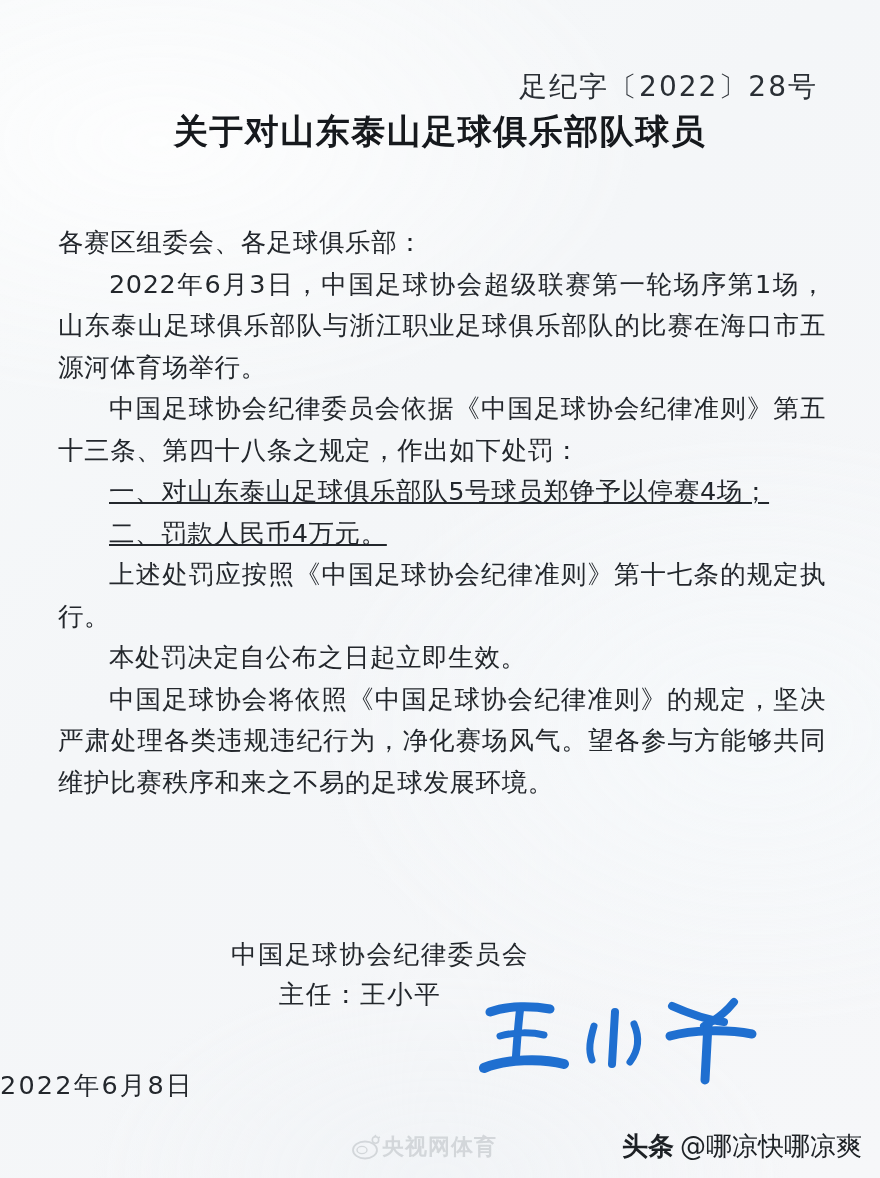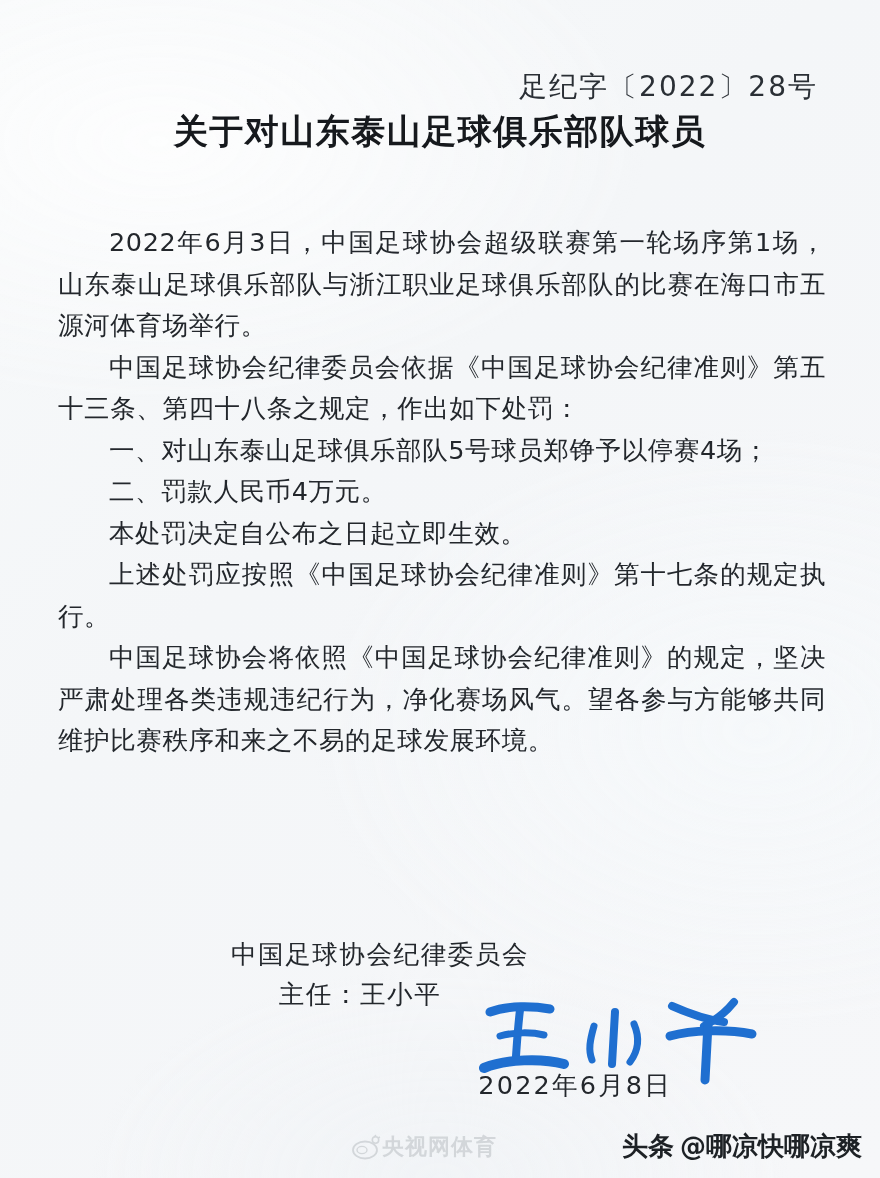--- a/index.html
+++ b/index.html
@@ -76,21 +76,21 @@
     font-size: 25.5px;
     line-height: 41.5px;
     color: #23272c;
     letter-spacing: 0.6px;
     text-align: justify;
     text-align-last: left;
     text-justify: inter-character;
     word-break: break-all;
   }
   .indent { text-indent: 2em; }
-  .para.item { text-indent: 2em; }
+  .para.item { text-indent: 2em; text-decoration: underline; }
 
   
   #sign-block {
     position: absolute;
     top: 934px;
     left: 0;
     width: 808px;
   }
   .sign-line {
     font-size: 25.5px;
@@ -111,21 +111,21 @@
     width: 292px;
     height: 96px;
     pointer-events: none;
   }
 
   #doc-date {
     position: absolute;
     top: 1068px;
     left: 0;
     width: 720px;
-    text-align: right;
+    text-align: left;
     padding-right: 48px;
     font-size: 25.5px;
     letter-spacing: 2.2px;
     color: #23272c;
     white-space: nowrap;
   }
 
   
   #watermark-weibo {
     position: absolute;
@@ -154,54 +154,55 @@
     white-space: nowrap;
   }
   #watermark-toutiao .tt-brand {
     font-size: 26px;
     font-weight: 700;
     color: #1d2125;
     letter-spacing: 0px;
   }
   #watermark-toutiao .tt-handle {
     font-size: 26px;
-    font-weight: 700;
+    font-weight: 400;
     color: #1d2125;
     letter-spacing: 0px;
     margin-top: 44px;
   }
 </style>
 </head>
 <body>
 
 <div id="page">
 
   <div id="paper-texture"></div>
 
   <div id="doc-number">足纪字〔2022〕28号</div>
 
   <div id="title-block">
     <div class="title-line">关于对山东泰山足球俱乐部队球员</div>
   </div>
 
   <div id="body-block">
 
+    <div class="para">各赛区组委会、各足球俱乐部：</div>
 
     <div class="para indent">2022年6月3日，中国足球协会超级联赛第一轮场序第1场，山东泰山足球俱乐部队与浙江职业足球俱乐部队的比赛在海口市五源河体育场举行。</div>
 
 
     <div class="para indent">中国足球协会纪律委员会依据《中国足球协会纪律准则》第五十三条、第四十八条之规定，作出如下处罚：</div>
 
     <div class="para item">一、对山东泰山足球俱乐部队5号球员郑铮予以停赛4场；</div>
 
     <div class="para item">二、罚款人民币4万元。</div>
 
+    <div class="para indent">上述处罚应按照《中国足球协会纪律准则》第十七条的规定执行。</div>
+
     <div class="para indent">本处罚决定自公布之日起立即生效。</div>
-
-    <div class="para indent">上述处罚应按照《中国足球协会纪律准则》第十七条的规定执行。</div>
 
     <div class="para indent">中国足球协会将依照《中国足球协会纪律准则》的规定，坚决严肃处理各类违规违纪行为，净化赛场风气。望各参与方能够共同维护比赛秩序和来之不易的足球发展环境。</div>
 
   </div>
 
   <div id="sign-block">
     <div class="sign-line">中国足球协会纪律委员会</div>
     <div class="sign-line chair">主任：王小平</div>
   </div>
 

